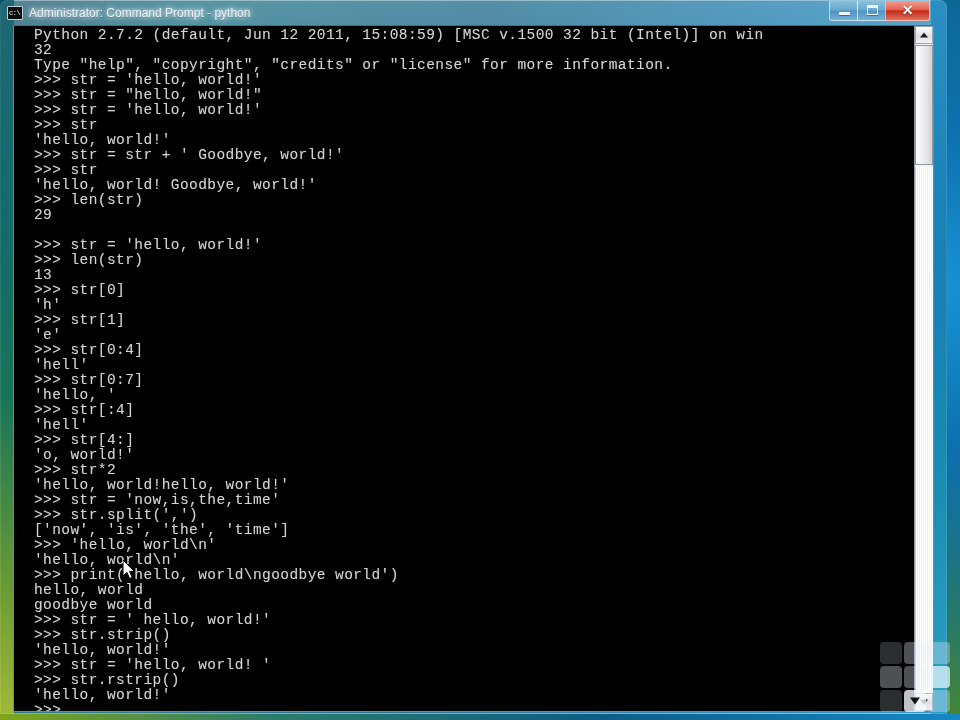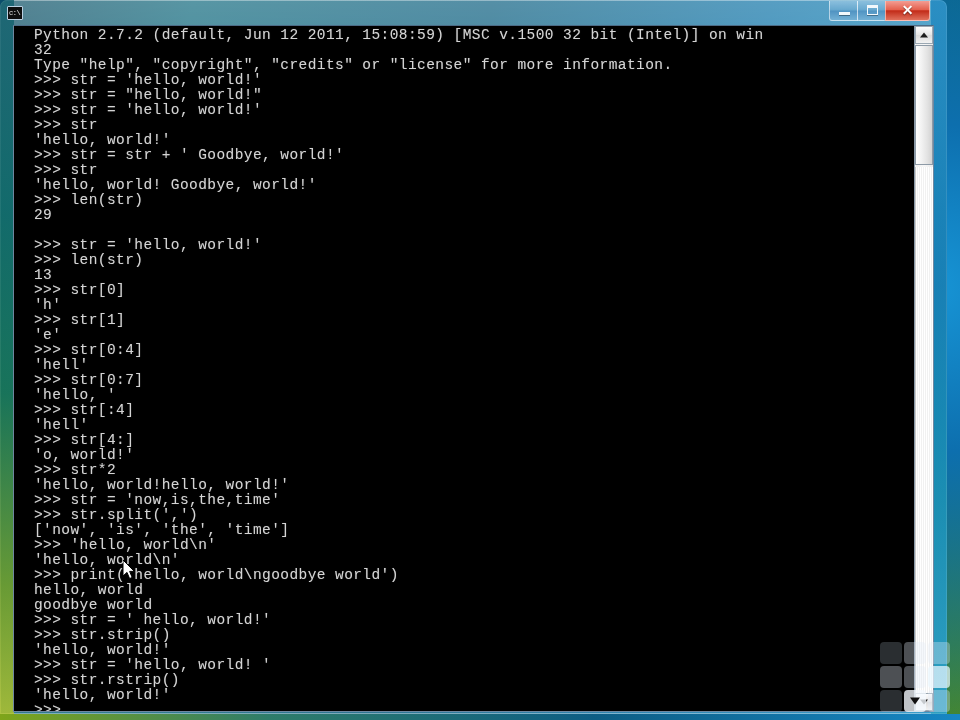--- a/index.html
+++ b/index.html
@@ -319,20 +319,21 @@
 <div id="desktop"></div>
 
 <div id="window">
 
   <div id="glass"></div>
   <div id="glass-left-tint"></div>
   <div id="glass-right-tint"></div>
 
   <div id="titlebar">
     <div id="app-icon"></div>
+    <div id="title-text">Administrator: Command Prompt - python</div>
   </div>
 
   <div id="winbuttons">
     <div class="winbtn first">
       <span class="glyph-min"></span>
     </div>
     <div class="winbtn">
       <span class="glyph-max"></span>
     </div>
     <div class="winbtn close">

